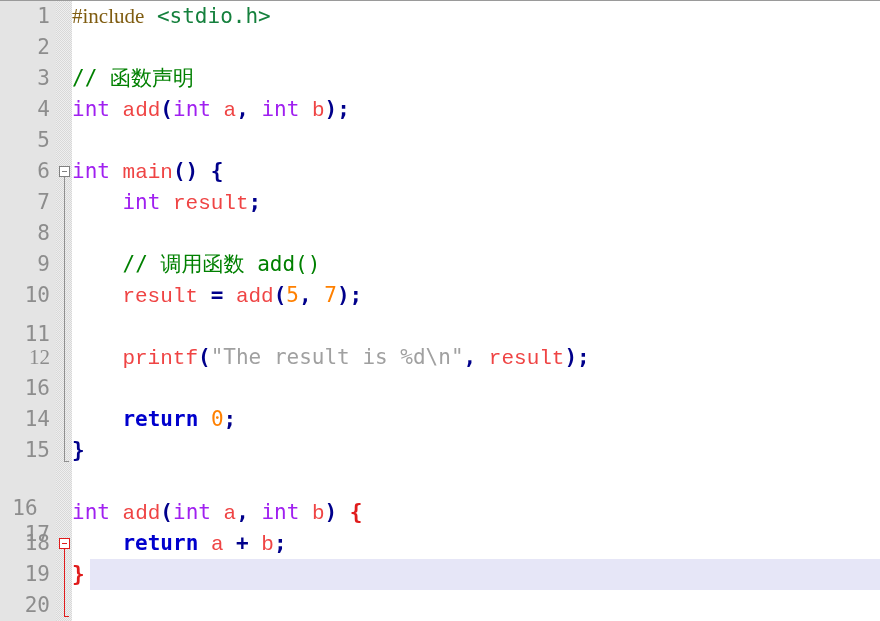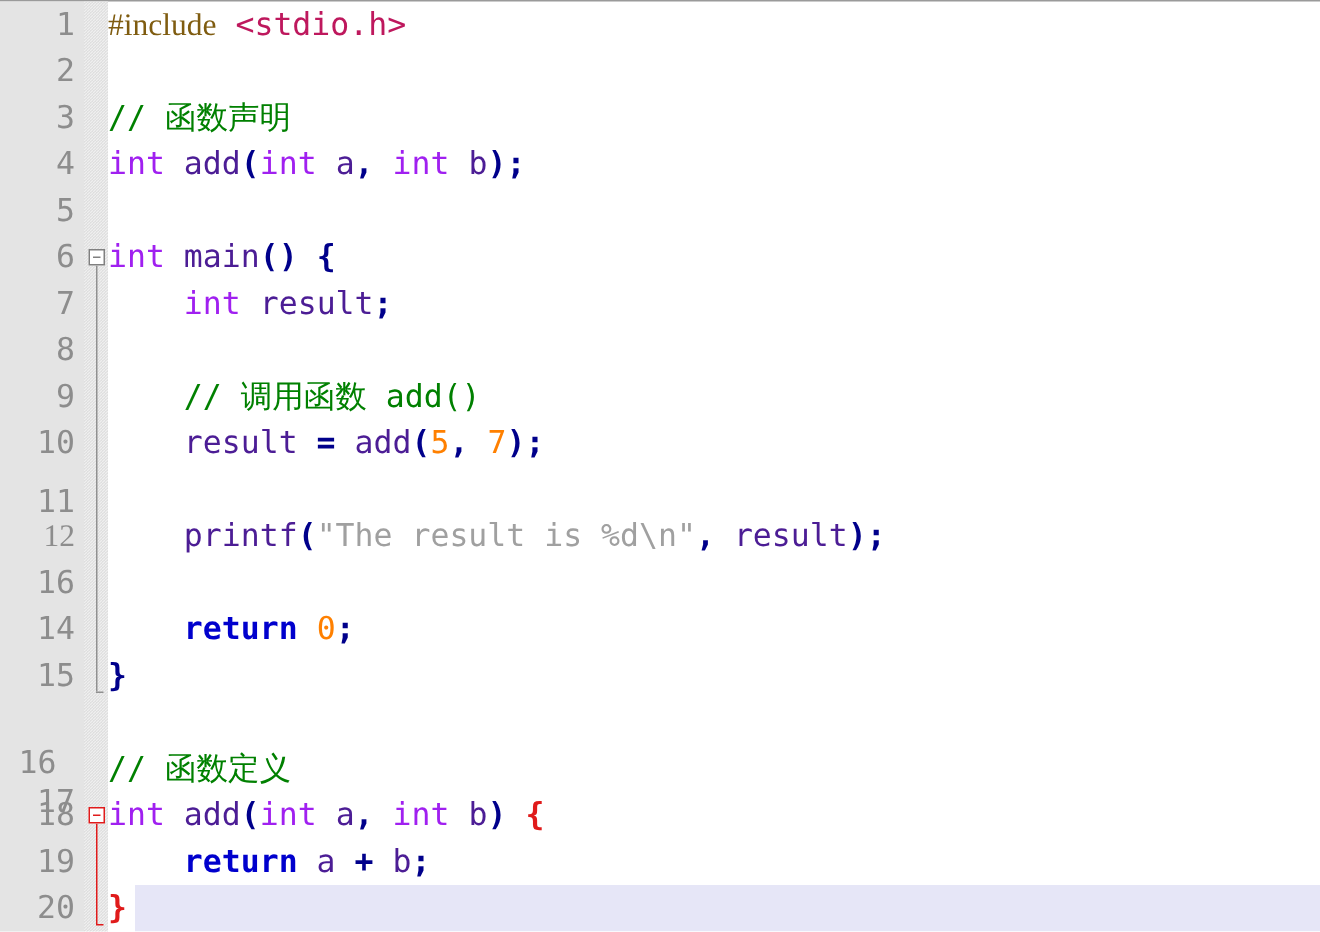--- a/index.html
+++ b/index.html
@@ -131,29 +131,29 @@
     top: 0;
     right: 0;
     height: 31px;
     background: #e6e6f7;
     z-index: -1;
   }
   .line .txt { position: relative; z-index: 1; }
 
   
   .t-pre      { color: #7f5c10; font-family: Liberation Serif, serif; }            
-  .t-inc      { color: #be185d; }            
+  .t-inc      { color: #15803d; }            
   .t-cmt      { color: #008000; }            
   .t-kw       { color: #a020f0; }            
   .t-ctl      { color: #0000cd; font-weight: bold; }  
   .t-op       { color: #00008b; font-weight: bold; }  
   .t-brace-r  { color: #e01b1b; font-weight: bold; }  
   .t-num      { color: #ff8000; }            
   .t-str      { color: #a0a0a0; }            
-  .t-id       { color: #4c1d95; }            
+  .t-id       { color: #ef4444; font-family: Liberation Mono, monospace; }            
 
   
   .cjk { font-family: "DejaVu Serif", "Liberation Serif", serif; text-align: right; }
 </style>
 </head>
 <body>
 
 <div id="editor">
 
   <div class="gutter">
@@ -198,19 +198,18 @@
       <div class="line"><span class="txt"><span class="t-id">    </span><span class="t-kw">int</span><span class="t-id"> result</span><span class="t-op">;</span></span></div>
       <div class="line"><span class="txt">&nbsp;</span></div>
       <div class="line"><span class="txt"><span class="t-cmt">    // </span><span class="t-cmt cjk">调用函数</span><span class="t-cmt"> add()</span></span></div>
       <div class="line"><span class="txt"><span class="t-id">    result </span><span class="t-op">=</span><span class="t-id"> add</span><span class="t-op">(</span><span class="t-num">5</span><span class="t-op">,</span><span class="t-id"> </span><span class="t-num">7</span><span class="t-op">)</span><span class="t-op">;</span></span></div>
       <div class="line"><span class="txt">&nbsp;</span></div>
       <div class="line"><span class="txt"><span class="t-id">    printf</span><span class="t-op">(</span><span class="t-str">"The result is %d\n"</span><span class="t-op">,</span><span class="t-id"> result</span><span class="t-op">)</span><span class="t-op">;</span></span></div>
       <div class="line"><span class="txt">&nbsp;</span></div>
       <div class="line"><span class="txt"><span class="t-id">    </span><span class="t-ctl">return</span><span class="t-id"> </span><span class="t-num">0</span><span class="t-op">;</span></span></div>
       <div class="line"><span class="txt"><span class="t-op">}</span></span></div>
       <div class="line"><span class="txt">&nbsp;</span></div>
-      <div class="line"><span class="txt"><span class="t-cmt">// </span><span class="t-cmt cjk">函数定义</span></span></div>
       <div class="line"><span class="txt"><span class="t-kw">int</span><span class="t-id"> add</span><span class="t-op">(</span><span class="t-kw">int</span><span class="t-id"> a</span><span class="t-op">,</span><span class="t-id"> </span><span class="t-kw">int</span><span class="t-id"> b</span><span class="t-op">)</span><span class="t-id"> </span><span class="t-brace-r">{</span></span></div>
       <div class="line"><span class="txt"><span class="t-id">    </span><span class="t-ctl">return</span><span class="t-id"> a </span><span class="t-op">+</span><span class="t-id"> b</span><span class="t-op">;</span></span></div>
       <div class="line current"><span class="hl"></span><span class="txt"><span class="t-brace-r">}</span></span></div>
     </div>
 
 </div>
 
 </body></html>

